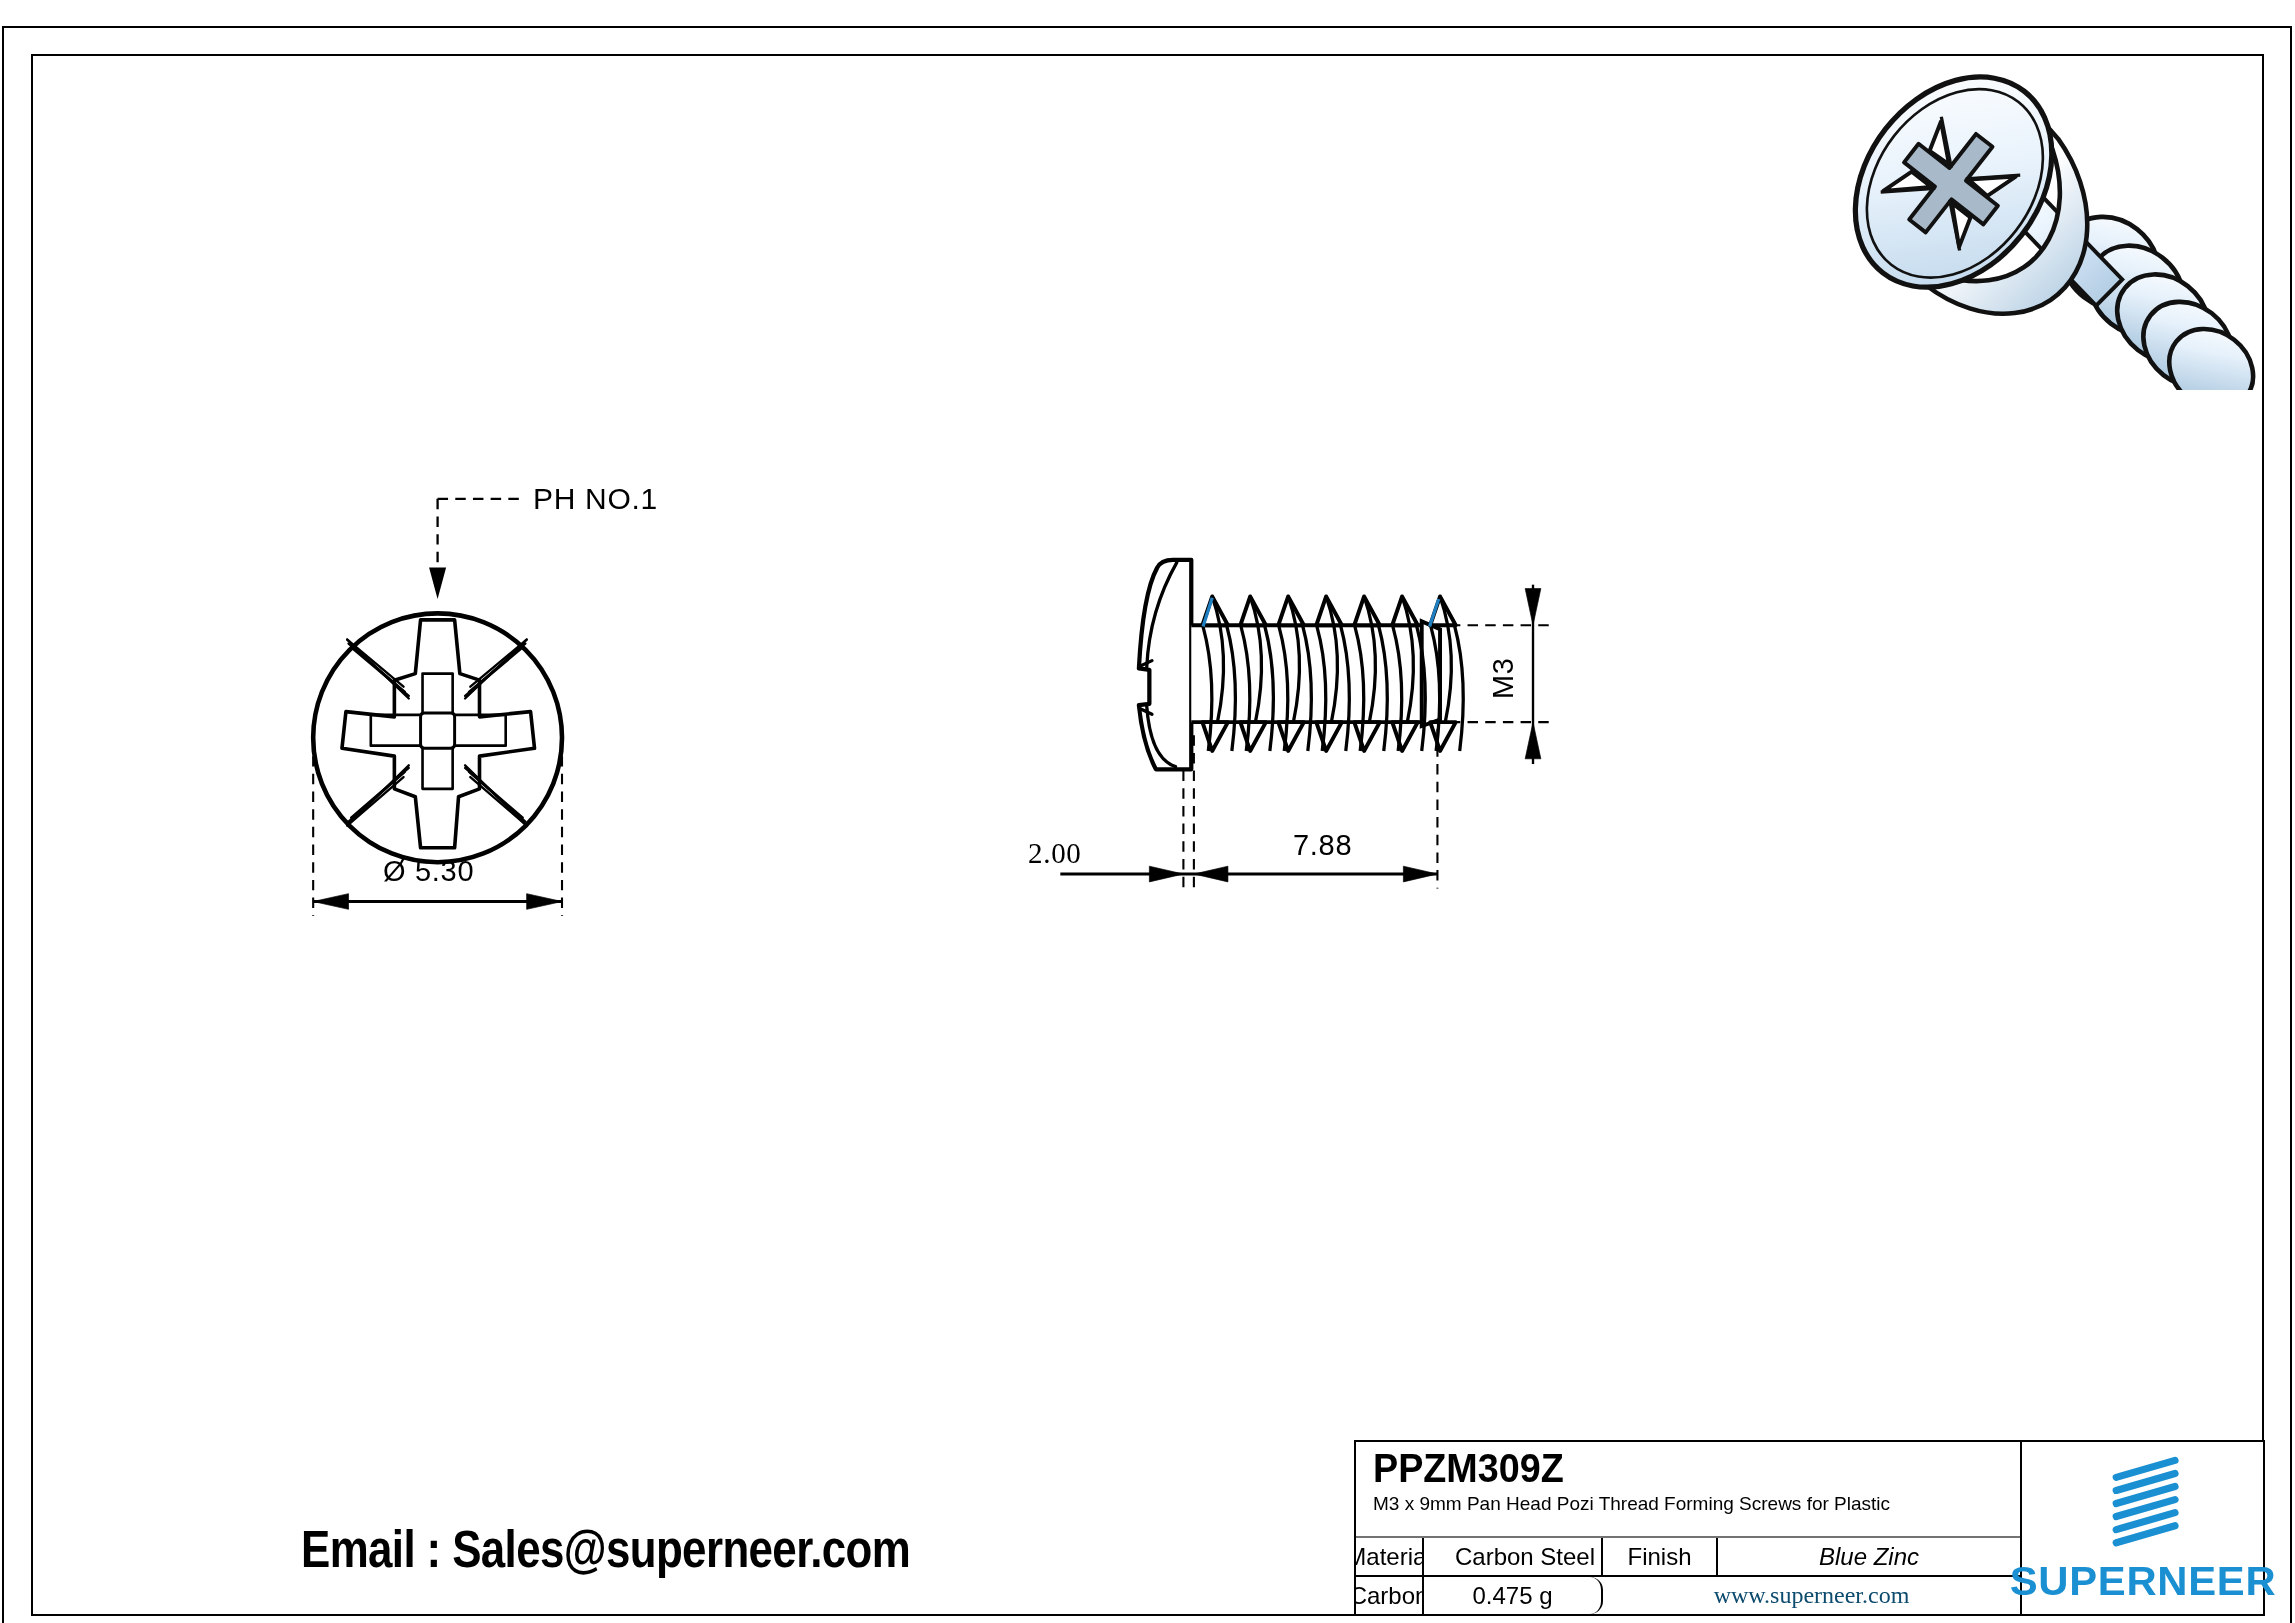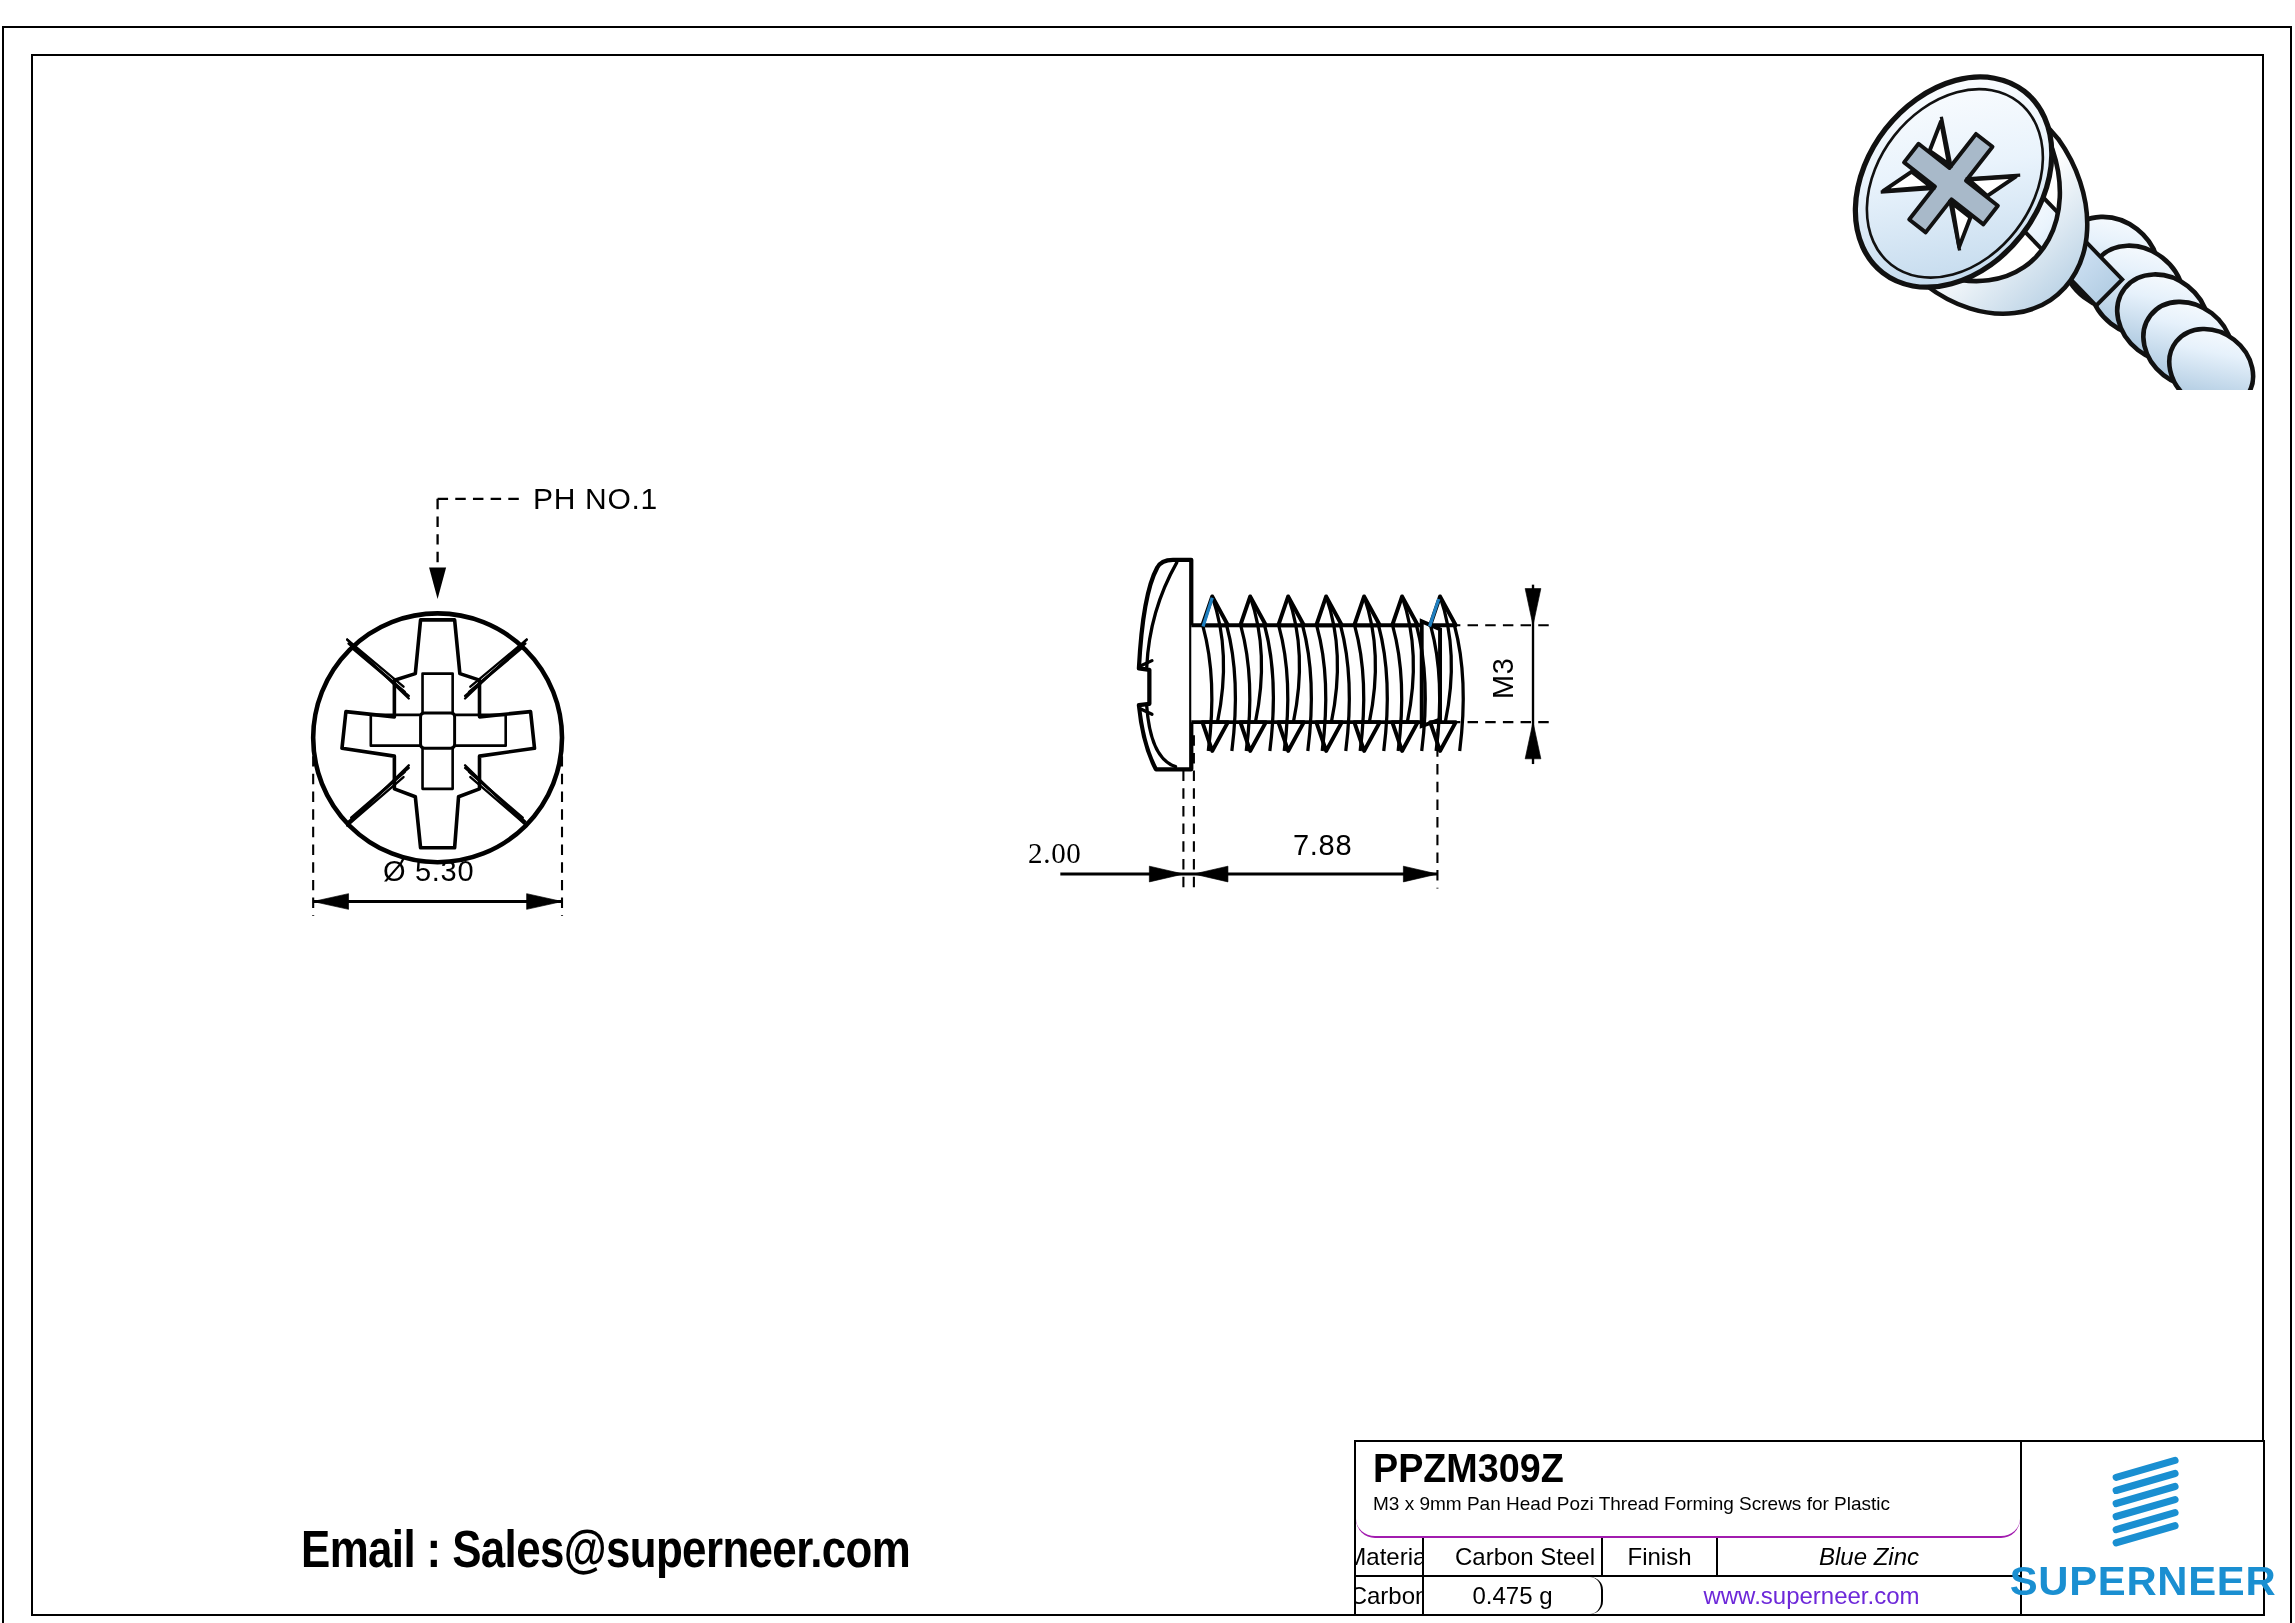--- a/index.html
+++ b/index.html
@@ -41,37 +41,37 @@
     transform:scaleX(0.86);transform-origin:left center;white-space:nowrap;
   }
 
   
   .titleblock{
     position:absolute;left:1354px;top:1416px;width:911px;height:176px;
     box-sizing:border-box;border:2.6px solid #000;display:flex;background:#fff;
   }
   .tb-left{width:666px;box-sizing:border-box;border-right:2.6px solid #000;
            display:flex;flex-direction:column;}
-  .tb-main{flex:1;position:relative;box-sizing:border-box;border-bottom:2px solid #a21caf;border-radius:19px;}
+  .tb-main{flex:1;position:relative;box-sizing:border-box;border-bottom:2px solid #737373;}
   .tb-code{position:absolute;left:17px;top:2.6px;font-size:41px;font-weight:bold;
            letter-spacing:0px;transform:scaleX(0.92);transform-origin:left top;}
   .tb-desc{position:absolute;left:17px;top:51px;font-size:19px;letter-spacing:0px;
            white-space:nowrap;}
   .tb-row{display:flex;height:37px;}
   .tb-row.first{border-bottom:2px solid #000;}
   .tb-cell{box-sizing:border-box;display:flex;align-items:center;justify-content:center;
            font-size:24px;white-space:nowrap;overflow:hidden;}
   .tb-cell.bd{border-right:2px solid #000;}
   .c-mat-lbl{width:68px;}
   .c-mat-val{width:179px;padding-left:25px;}
   .c-fin-lbl{width:115px;}
   .c-fin-val{flex:1;font-style:italic;}
   .c-w-lbl{width:68px;}
   .c-w-val{width:179px;border-radius:13px;}
-  .c-web{flex:1;color:#6d28d9;}
+  .c-web{flex:1;color:#0c4a6e;font-family:Liberation Serif, serif;}
   .tb-right{flex:1;position:relative;}
   .logo-mark{position:absolute;left:50%;top:9.2px;transform:translateX(-50%);}
   .logo-word{position:absolute;left:50%;bottom:9.2px;transform:translateX(-50%) scaleX(1.02);
              font-size:41px;font-weight:bold;color:#1a8fd1;letter-spacing:0.7px;
              font-family:"Liberation Sans","DejaVu Sans",sans-serif;white-space:nowrap;}
 </style>
 </head>
 <body>
 
 <div id="sheet">

